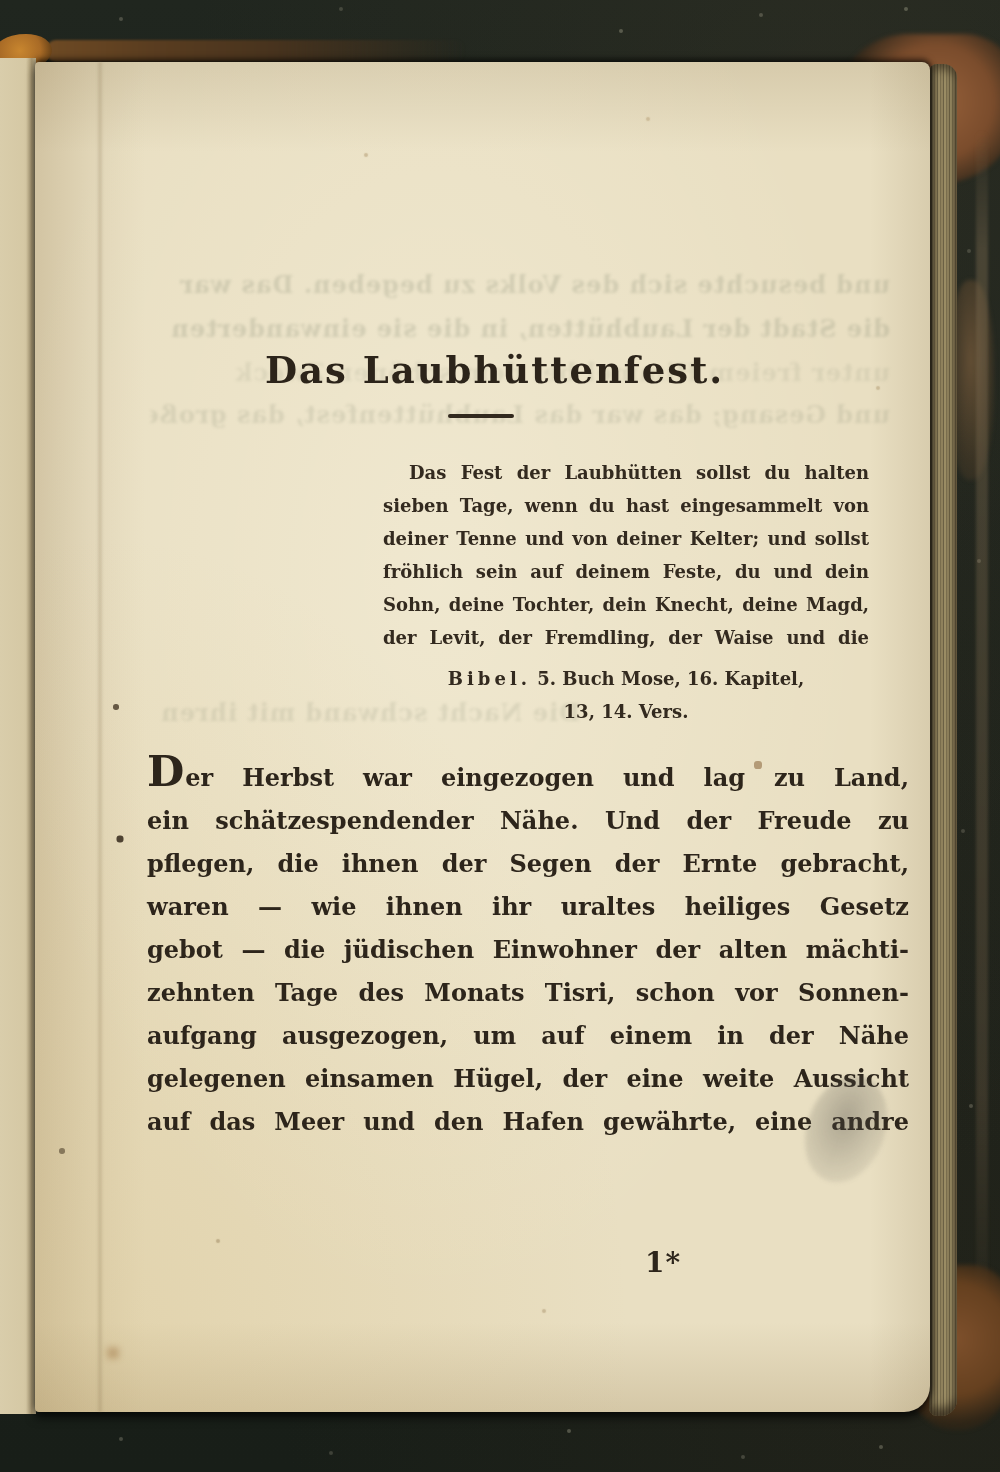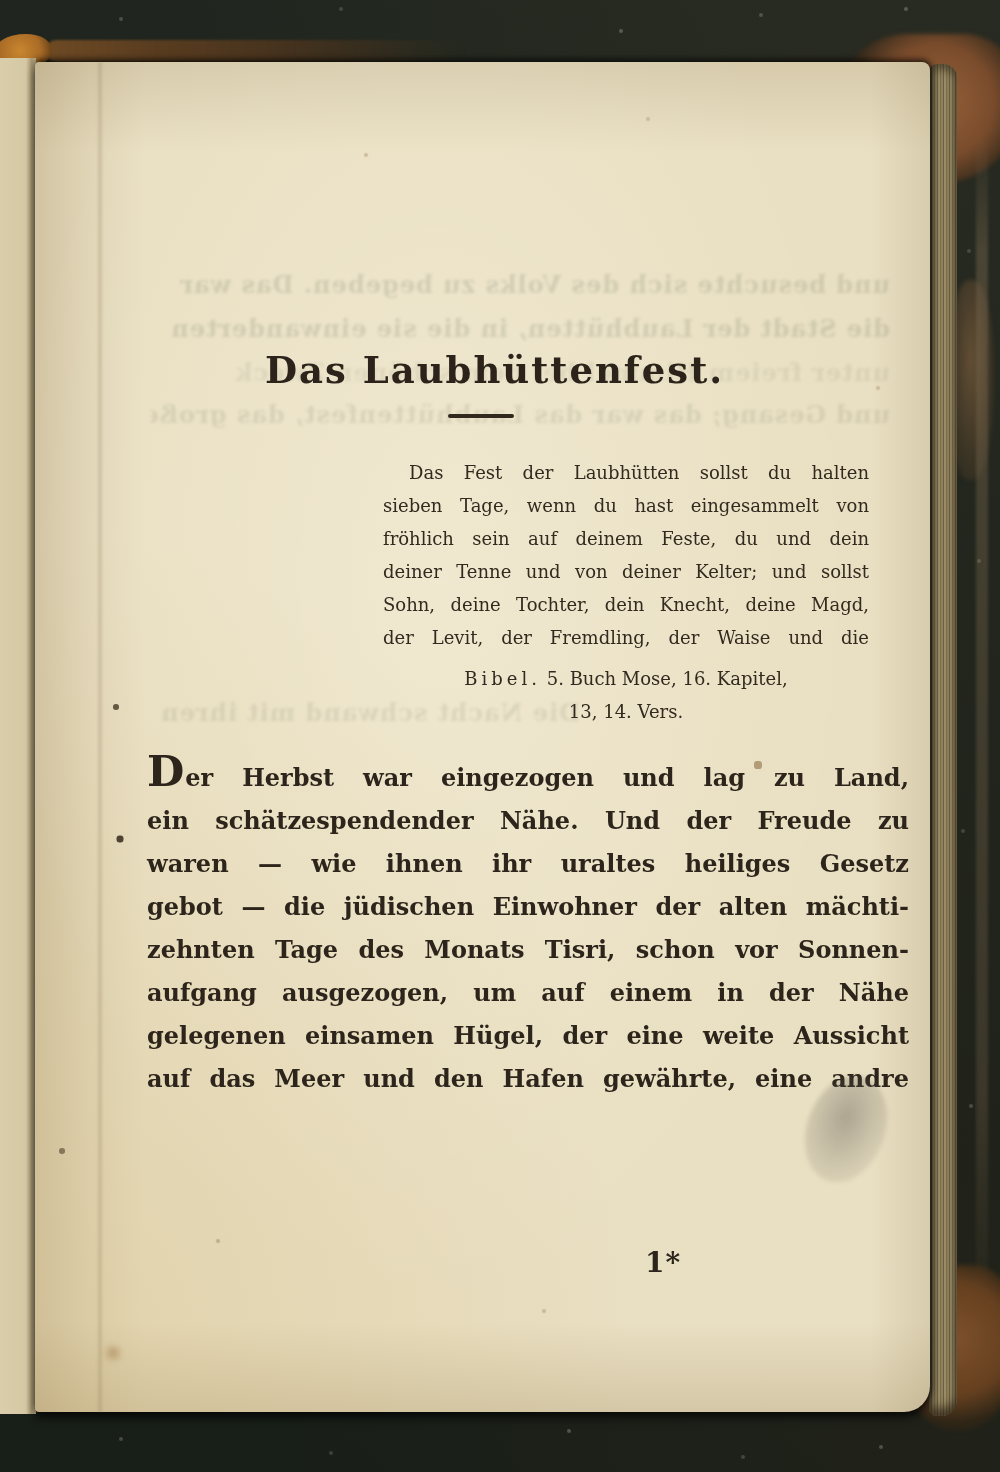--- a/index.html
+++ b/index.html
@@ -108,21 +108,21 @@
     position:absolute;left:12px;top:286px;width:100%;
     text-align:center;font-size:37px;font-weight:bold;letter-spacing:2px;
     color:#2c241a;
   }
   .divider{
     position:absolute;left:413px;top:352px;width:66px;height:4px;
     background:#32291e;border-radius:2px;
   }
   .epigraph{
     position:absolute;left:348px;top:394px;width:486px;
-    font-size:18px;font-weight:normal;line-height:33px;color:#332a1f;
+    font-size:18px;font-weight:bold;line-height:33px;color:#332a1f;
   }
   .epi-line{text-align:justify;text-align-last:justify;}
   .epi-line.first{text-indent:26px;}
   .epi-line.short{text-align-last:left;}
   .attribution{text-align:center;margin-top:8px;}
   .attr-source{letter-spacing:4px;}
   .attr-verse{text-align:center;}
 
   .bodytext{
     position:absolute;left:112px;top:694px;width:762px;
@@ -181,34 +181,35 @@
   <div class="bleed" style="left:115px;top:296px;width:740px;opacity:.17;">unter freiem Himmel bei dem schönen Zweck</div>
   <div class="bleed" style="left:115px;top:338px;width:740px;opacity:.22;">und Gesang; das war das Laubhüttenfest, das große</div>
   <div class="bleed" style="left:115px;top:636px;width:430px;opacity:.2;">Die Nacht schwand mit ihren zierlichen Fackeln</div>
 
   <div class="title">Das Laubhüttenfest.</div>
   <div class="divider"></div>
 
   <div class="epigraph">
     <div class="epi-line first">Das Fest der Laubhütten sollst du halten</div>
     <div class="epi-line">sieben Tage, wenn du hast eingesammelt von</div>
+    <div class="epi-line">deiner Tenne und von deiner Kelter; und sollst</div>
     <div class="epi-line">fröhlich sein auf deinem Feste, du und dein</div>
-    <div class="epi-line">deiner Tenne und von deiner Kelter; und sollst</div>
     <div class="epi-line">Sohn, deine Tochter, dein Knecht, deine Magd,</div>
     <div class="epi-line">der Levit, der Fremdling, der Waise und die</div>
     <div class="attribution">
       <span class="attr-source">Bibel.</span>
       <span>5. Buch Mose, 16. Kapitel,</span>
     </div>
     <div class="attr-verse">13, 14. Vers.</div>
   </div>
 
   <div class="bodytext">
     <div class="body-line first">Der Herbst war eingezogen und lag zu Land,</div>
     <div class="body-line">ein schätzespendender Nähe. Und der Freude zu</div>
+    <div class="body-line">pflegen, die ihnen der Segen der Ernte gebracht,</div>
     <div class="body-line">waren — wie ihnen ihr uraltes heiliges Gesetz</div>
     <div class="body-line">gebot — die jüdischen Einwohner der alten mächti-</div>
     <div class="body-line">zehnten Tage des Monats Tisri, schon vor Sonnen-</div>
     <div class="body-line">aufgang ausgezogen, um auf einem in der Nähe</div>
     <div class="body-line">gelegenen einsamen Hügel, der eine weite Aussicht</div>
     <div class="body-line">auf das Meer und den Hafen gewährte, eine andre</div>
   </div>
 
   <div class="signature">1*</div>
 

